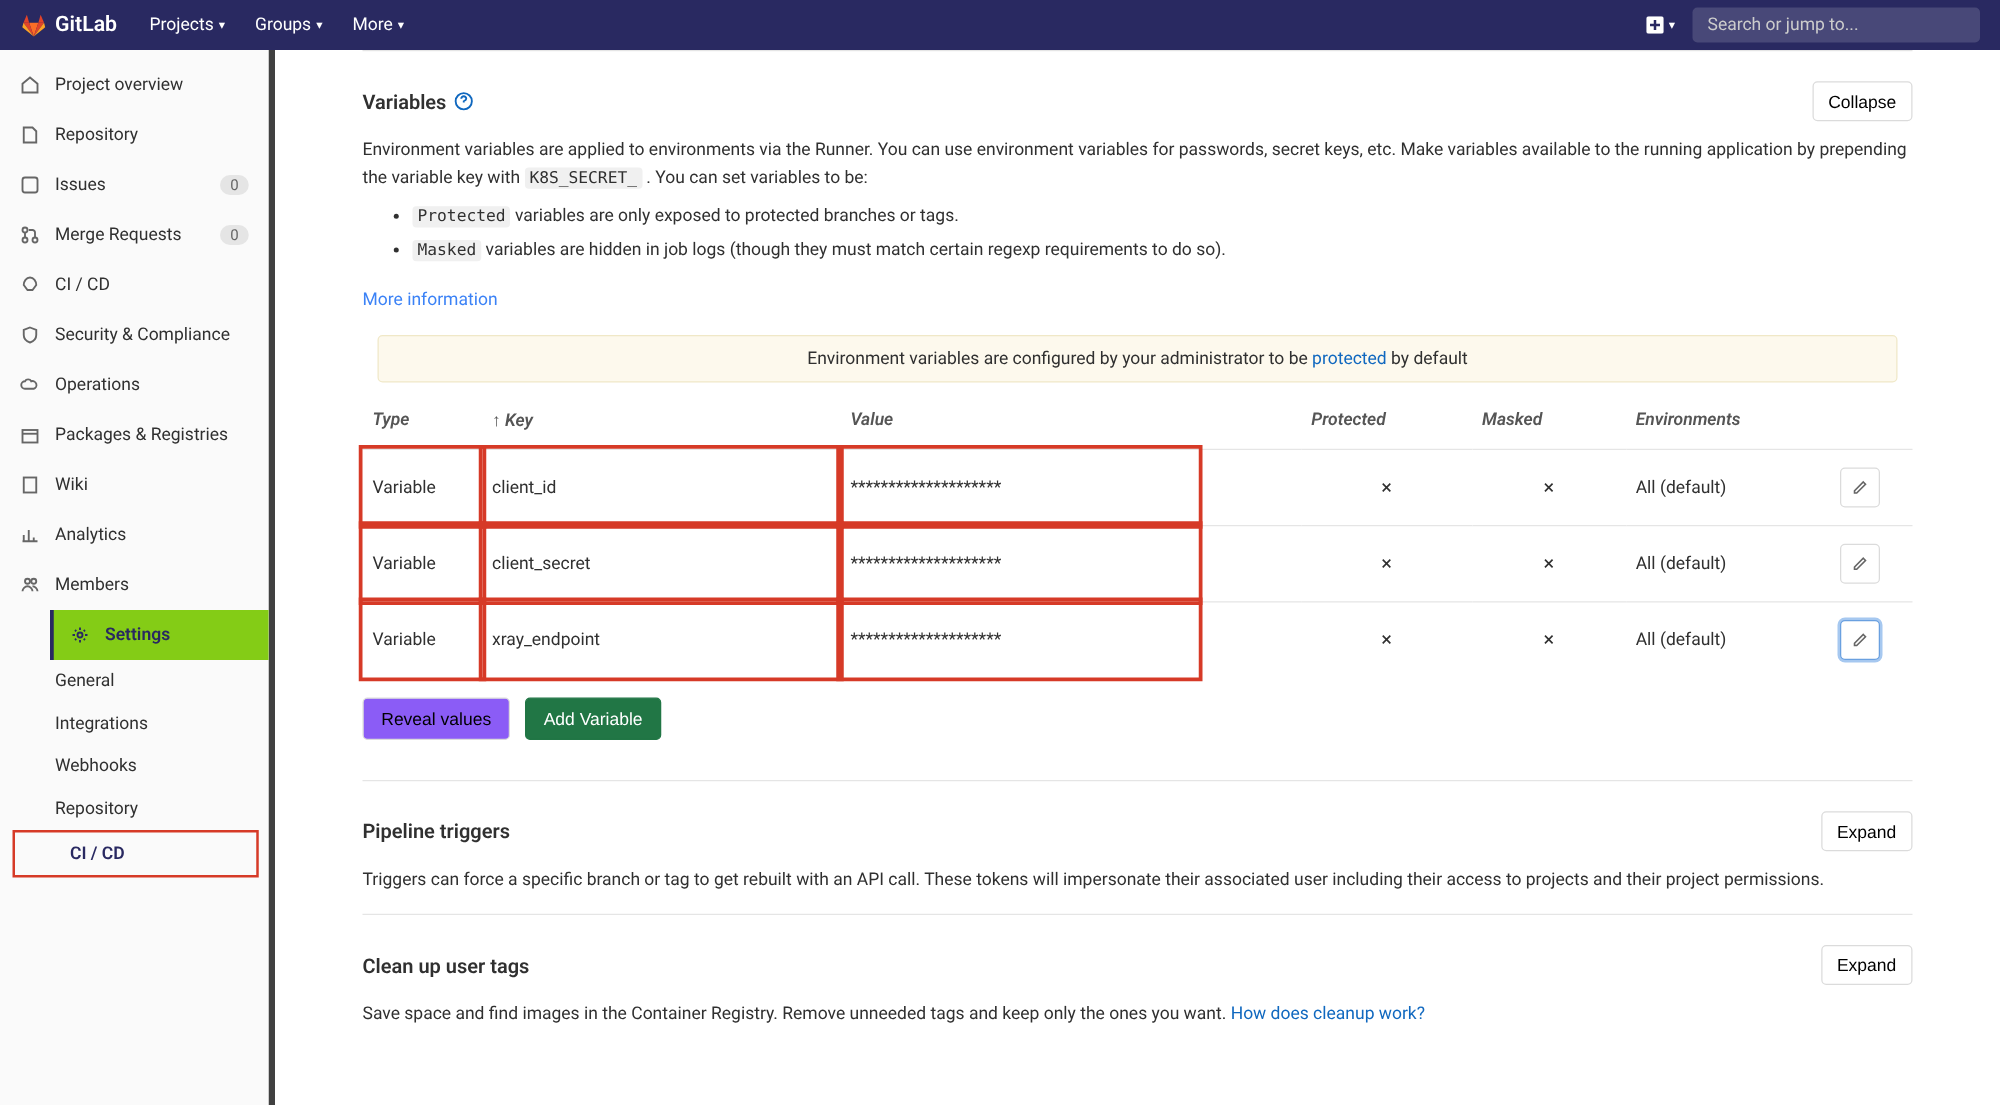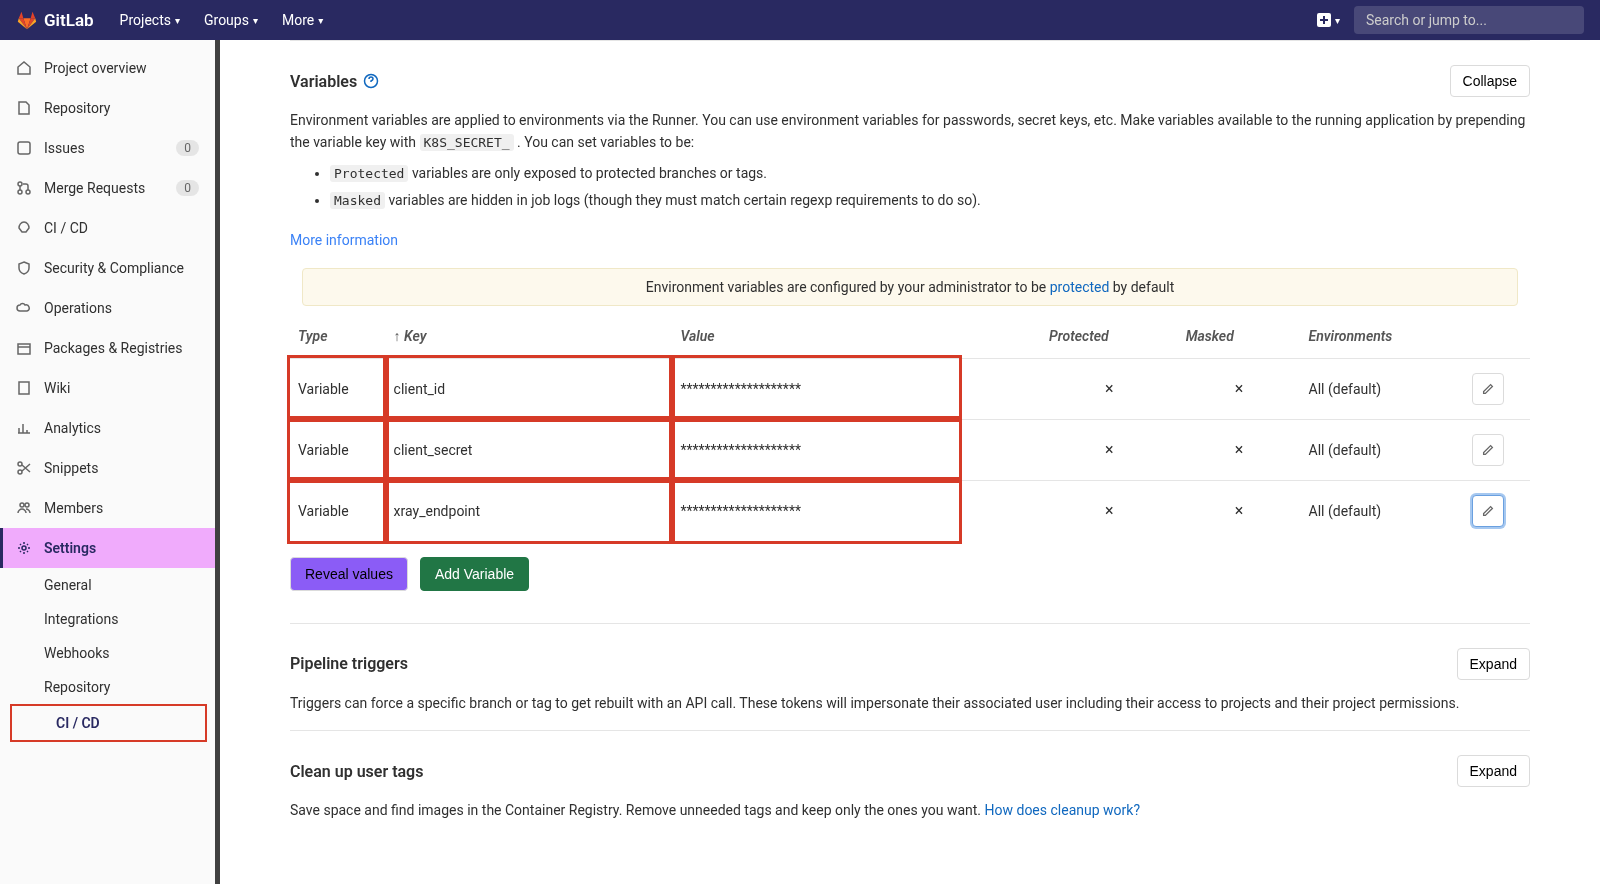--- a/index.html
+++ b/index.html
@@ -10,21 +10,21 @@
 .header { background: #292961; height: 40px; display: flex; align-items: center; padding: 0 16px; color: #fff; gap: 4px; }
 .logo { display: flex; align-items: center; gap: 6px; font-weight: 600; font-size: 17px; margin-right: 12px; }
 .nav-item { display: flex; align-items: center; gap: 4px; padding: 8px 10px; cursor: pointer; font-size: 14px; }
 .nav-right { margin-left: auto; display: flex; align-items: center; gap: 8px; }
 .plus-btn { display: flex; align-items: center; gap: 4px; padding: 4px 6px; cursor: pointer; }
 .search-box { background: rgba(255,255,255,0.15); border-radius: 4px; padding: 6px 12px; width: 230px; color: #ccc; font-size: 14px; }
 
 .layout { display: flex; height: calc(100vh - 40px); }
 .sidebar { width: 220px; background: #fafafa; border-right: 5px solid #404040; overflow-y: auto; padding-top: 8px; }
 .sidebar-item { display: flex; align-items: center; padding: 12px 16px; gap: 12px; cursor: pointer; color: #303030; }
-.sidebar-item.active { background: #f0abfc; font-weight: 600; color: #292961; box-shadow: inset 3px 0 0 #292961; }
+.sidebar-item.active { background: #84cc16; font-weight: 600; color: #292961; box-shadow: inset 3px 0 0 #292961; margin-left: 40px; }
 .sidebar-icon { width: 16px; height: 16px; display: flex; align-items: center; justify-content: center; flex-shrink: 0; }
 .sidebar-badge { margin-left: auto; background: #e5e5e5; border-radius: 10px; padding: 1px 8px; font-size: 12px; color: #666; }
 .sidebar-sub { padding-left: 44px; }
 .sidebar-sub .sidebar-item { padding: 9px 16px 9px 0; }
 .sidebar-sub .sidebar-item.sub-active { color: #292961; font-weight: 600; }
 .sub-highlighted { border: 2px solid #d63a27; margin: 0 8px 0 10px; }
 
 .main { flex: 1; padding: 0 70px 40px; overflow-y: auto; }
 .section { border-top: 1px solid #e5e5e5; padding: 24px 0 8px; }
 .section-header { display: flex; align-items: center; margin-bottom: 12px; }
@@ -173,30 +173,20 @@
         </span>
         <span>Wiki</span>
       </div>
     <div class="sidebar-item">
         <span class="sidebar-icon">
           <svg width="16" height="16" viewBox="0 0 16 16" fill="none" stroke="#666" stroke-width="1.5">
             <path d="M3 13V8M7 13V4M11 13v-3M2 13h12"></path>
           </svg>
         </span>
         <span>Analytics</span>
-      </div>
-    <div class="sidebar-item">
-        <span class="sidebar-icon">
-          <svg width="16" height="16" viewBox="0 0 16 16" fill="none" stroke="#666" stroke-width="1.5">
-            <circle cx="4" cy="4" r="2"></circle>
-            <circle cx="4" cy="12" r="2"></circle>
-            <path d="M6 5l8 7M6 11l8-7"></path>
-          </svg>
-        </span>
-        <span>Snippets</span>
       </div>
     <div class="sidebar-item">
         <span class="sidebar-icon">
           <svg width="16" height="16" viewBox="0 0 16 16" fill="none" stroke="#666" stroke-width="1.5">
             <circle cx="6" cy="5" r="2"></circle>
             <circle cx="11" cy="5" r="2"></circle>
             <path d="M2 13c0-2 2-4 4-4s4 2 4 4M10 9c2 0 4 2 4 4"></path>
           </svg>
         </span>
         <span>Members</span>

